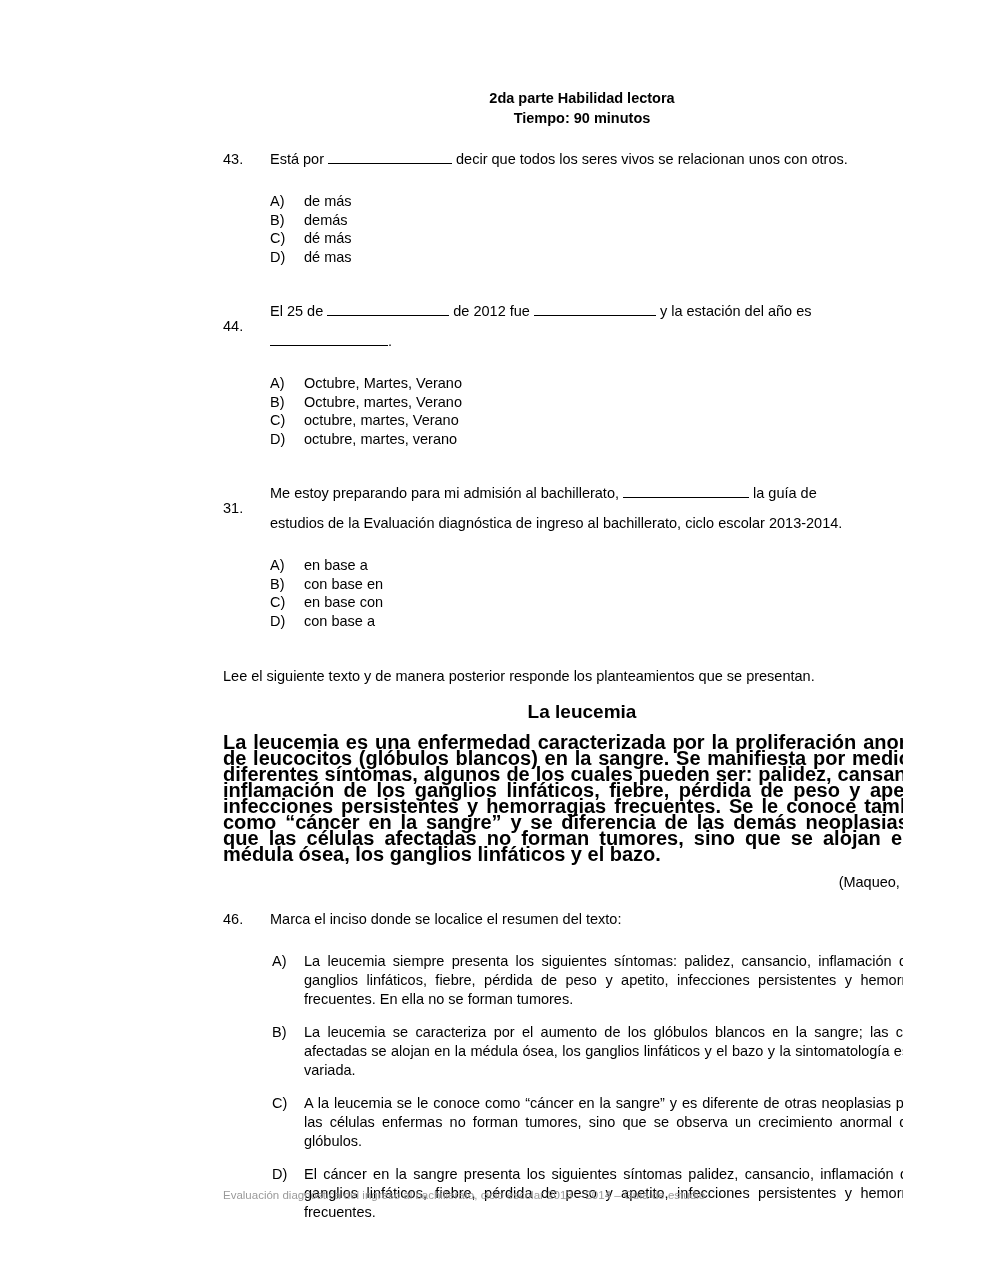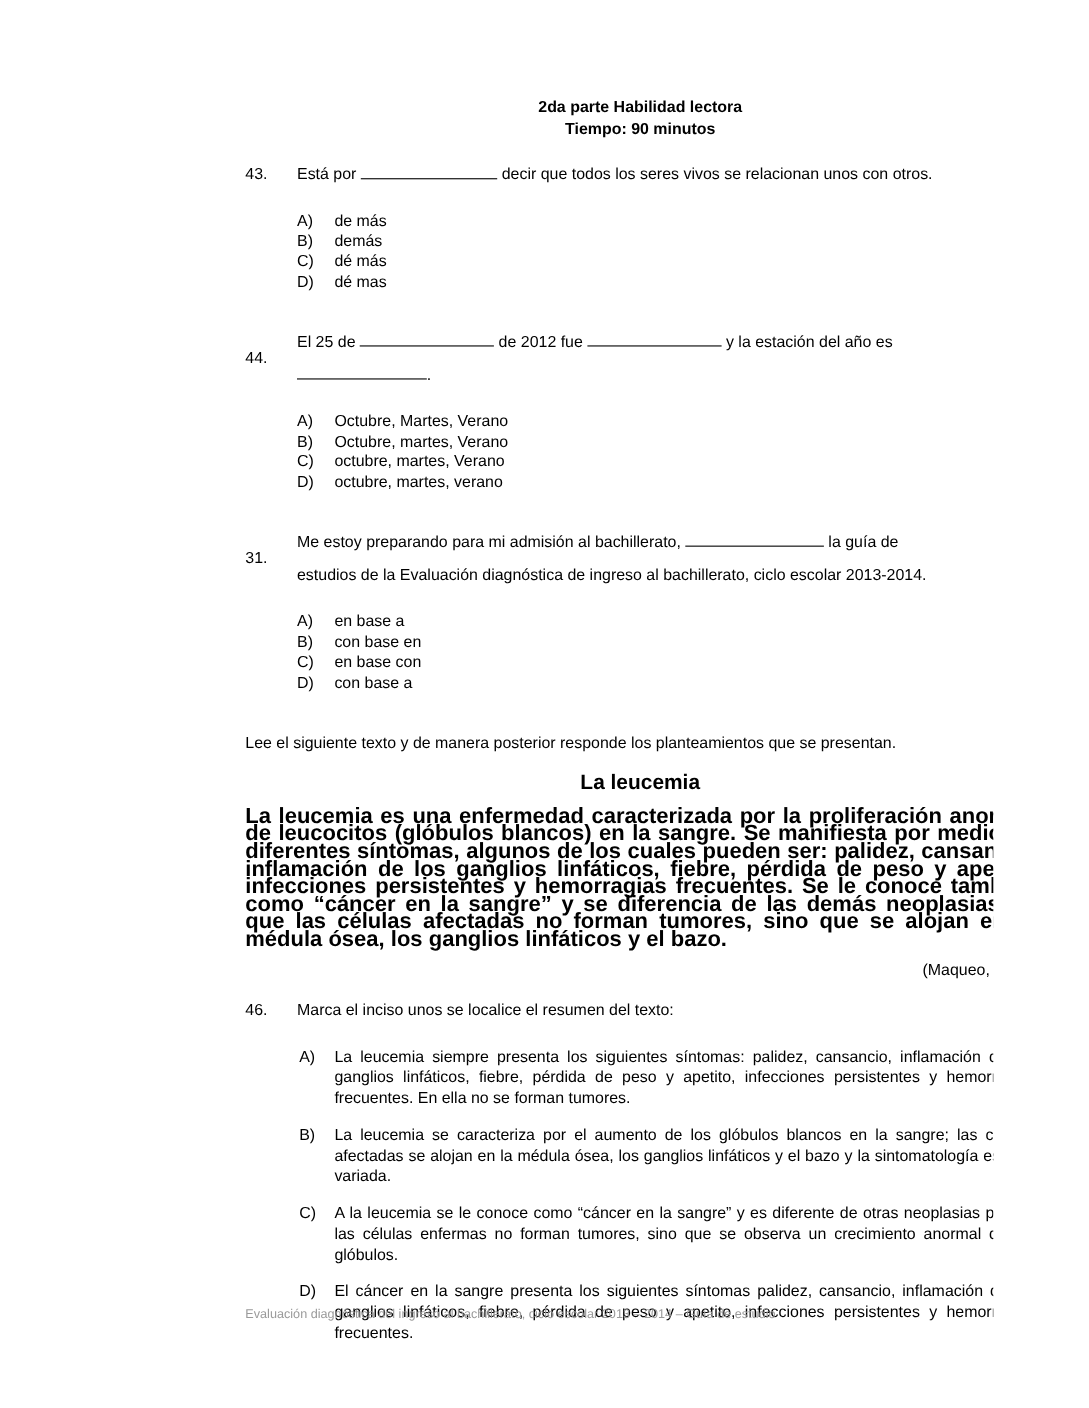--- a/index.html
+++ b/index.html
@@ -255,21 +255,21 @@
     <div class="passage-body">La leucemia es una enfermedad caracterizada por la proliferación anormal de leucocitos (glóbulos blancos) en la sangre. Se manifiesta por medio de diferentes síntomas, algunos de los cuales pueden ser: palidez, cansancio, inflamación de los ganglios linfáticos, fiebre, pérdida de peso y apetito, infecciones persistentes y hemorragias frecuentes. Se le conoce también como “cáncer en la sangre” y se diferencia de las demás neoplasias en que las células afectadas no forman tumores, sino que se alojan en la médula ósea, los ganglios linfáticos y el bazo.</div>
 
     <div class="sp-body-source"></div>
 
     <div class="passage-source">(Maqueo, 1994)</div>
 
     <div class="sp-source-q46"></div>
 
     <div class="question">
       <div class="q-num">46.</div>
-      <div class="q-text single">Marca el inciso unos se localice el resumen del texto:</div>
+      <div class="q-text single">Marca el inciso donde se localice el resumen del texto:</div>
     </div>
 
     <div class="options long">
       <div class="option">
         <div class="opt-letter">A)</div>
         <div class="opt-text">La leucemia siempre presenta los siguientes síntomas: palidez, cansancio, inflamación de los ganglios linfáticos, fiebre, pérdida de peso y apetito, infecciones persistentes y hemorragias frecuentes. En ella no se forman tumores.</div>
       </div>
       <div class="option">
         <div class="opt-letter">B)</div>
         <div class="opt-text">La leucemia se caracteriza por el aumento de los glóbulos blancos en la sangre; las células afectadas se alojan en la médula ósea, los ganglios linfáticos y el bazo y la sintomatología es muy variada.</div>

